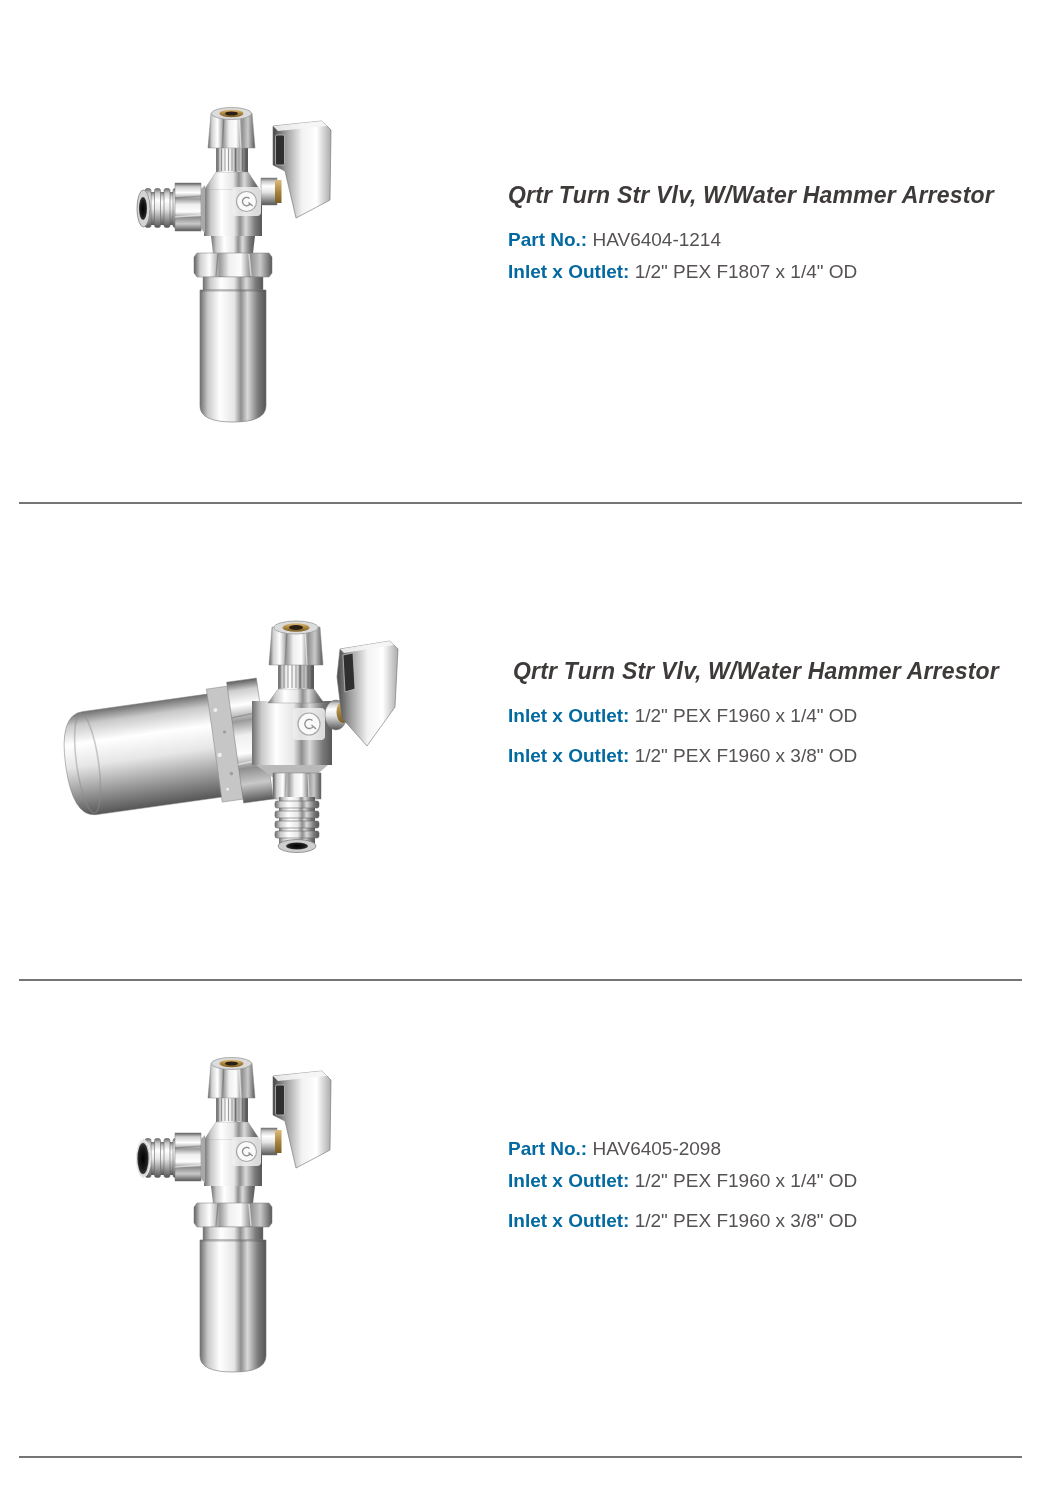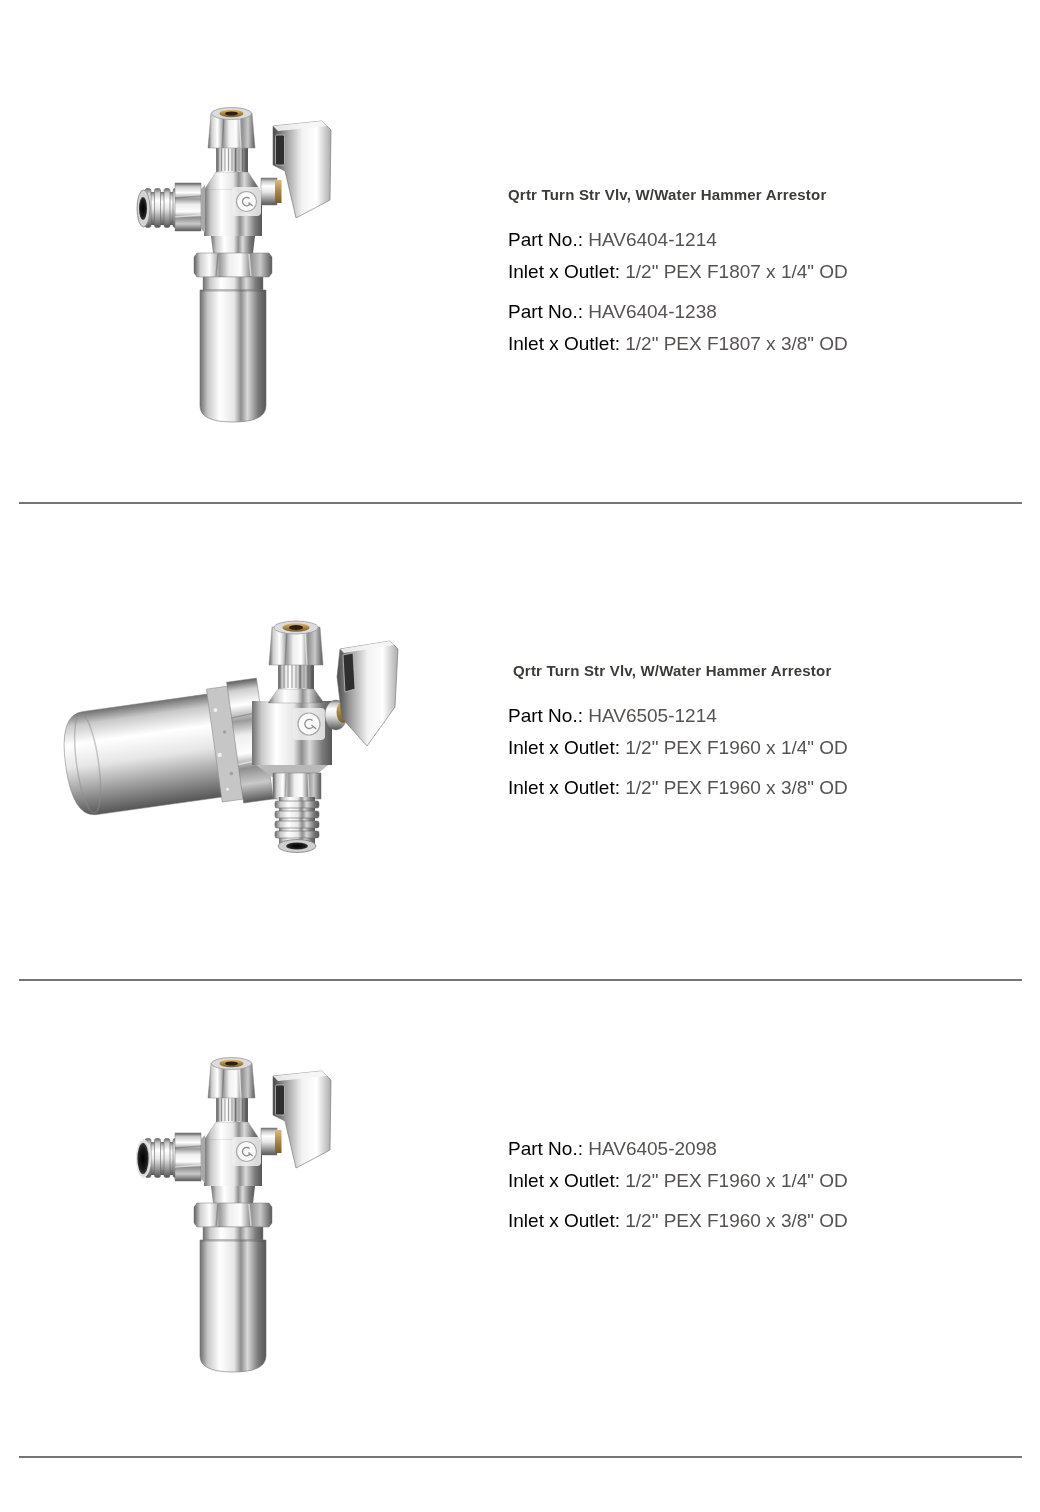--- a/index.html
+++ b/index.html
@@ -4,27 +4,27 @@
 <style>
   html,body{margin:0;padding:0;background:#ffffff;}
   .page{
     position:relative;width:1040px;height:1512px;background:#ffffff;
     font-family:"Liberation Sans",sans-serif;overflow:hidden;
   }
   .divider{position:absolute;left:19px;width:1003px;height:2px;background:#757575;}
   figure.photo{position:absolute;margin:0;}
   .info{position:absolute;width:520px;}
   .product-title{
-    margin:0 0 16px 0;font-size:15px;line-height:26px;font-weight:700;
-    color:#3e3a39;letter-spacing:.2px;white-space:nowrap;
+    margin:0 0 16px 0;font-size:23px;line-height:26px;font-weight:700;
+    color:#3e3a39;letter-spacing:.2px;white-space:nowrap;font-style:italic;
   }
   .product-title.indent{margin-left:5px;}
   .variant{margin:0 0 8px 0;}
   .spec-line{margin:0;font-size:19px;line-height:32px;color:#565252;white-space:nowrap;}
-  .spec-line b{color:#000000;font-weight:400;}
+  .spec-line b{color:#0369a1;font-weight:700;}
 </style>
 </head>
 <body>
 
 <svg width="0" height="0" style="position:absolute" aria-hidden="true">
   <defs>
     <linearGradient id="chromeV" x1="0" y1="0" x2="1" y2="0">
       <stop offset="0" stop-color="#6f6f6f"></stop>
         <stop offset="0.12" stop-color="#c9c9c9"></stop>
       <stop offset="0.3" stop-color="#ffffff"></stop>
@@ -148,24 +148,20 @@
   <figure class="photo" style="left:115px;top:105px;width:230px;height:345px;">
     <svg viewBox="0 0 230 345" width="230" height="345" role="img">
       <use href="#valveV" xlink:href="#valveV"></use>
     </svg>
   </figure>
   <div class="info" style="left:508px;top:182px;">
     <h2 class="product-title">Qrtr Turn Str Vlv, W/Water Hammer Arrestor</h2>
     <div class="variant">
       <p class="spec-line"><b>Part No.:</b> <span>HAV6404-1214</span></p>
       <p class="spec-line"><b>Inlet x Outlet:</b> <span>1/2" PEX F1807 x 1/4" OD</span></p>
-    </div>
-    <div class="variant">
-      <p class="spec-line"><b>Part No.:</b> <span>HAV6404-1238</span></p>
-      <p class="spec-line"><b>Inlet x Outlet:</b> <span>1/2" PEX F1807 x 3/8" OD</span></p>
     </div>
   </div>
   <div class="divider" style="top:502px;"></div>
 
   <figure class="photo" style="left:52px;top:615px;width:360px;height:245px;">
     <svg viewBox="0 0 360 245" width="360" height="245" role="img">
 
       <g transform="translate(0,-4) rotate(-8 195 130)">
         <path d="M36,78 L164,78 L164,182 L36,182 Q12,182 12,130 Q12,78 36,78 Z" fill="url(#chromeH)" stroke="#7a7a7a" stroke-width="0.5"></path>
         <ellipse cx="34" cy="130" rx="11" ry="50" fill="none" stroke="rgba(140,140,140,0.45)" stroke-width="1.5"></ellipse>
@@ -221,21 +217,20 @@
       <ellipse cx="284" cy="100" rx="11" ry="15" fill="url(#chromeH)" stroke="#7a7a7a" stroke-width="0.5"></ellipse>
       <ellipse cx="291" cy="97" rx="6.5" ry="11" fill="url(#brassV)"></ellipse>
       <polygon points="288,34 338,26 346,34 343,92 315,131 290,103 285,62" fill="url(#handleG)" stroke="#6e6e6e" stroke-width="0.6"></polygon>
       <polygon points="288,34 338,26 342,30 292,38" fill="#f5f5f5" opacity="0.9"></polygon>
       <polygon points="291,40 301,38 303,74 293,77" fill="#2f2f2f" stroke="#cfcfcf" stroke-width="0.7"></polygon>
     </svg>
   </figure>
   <div class="info" style="left:508px;top:658px;">
     <h2 class="product-title indent">Qrtr Turn Str Vlv, W/Water Hammer Arrestor</h2>
     <div class="variant">
-      <p class="spec-line"><b>Part No.:</b> <span>HAV6505-1214</span></p>
       <p class="spec-line"><b>Inlet x Outlet:</b> <span>1/2" PEX F1960 x 1/4" OD</span></p>
     </div>
     <div class="variant">
       <p class="spec-line"><b>Inlet x Outlet:</b> <span>1/2" PEX F1960 x 3/8" OD</span></p>
     </div>
   </div>
   <div class="divider" style="top:979px;"></div>
 
   <figure class="photo" style="left:115px;top:1055px;width:230px;height:345px;">
     <svg viewBox="0 0 230 345" width="230" height="345" role="img">

